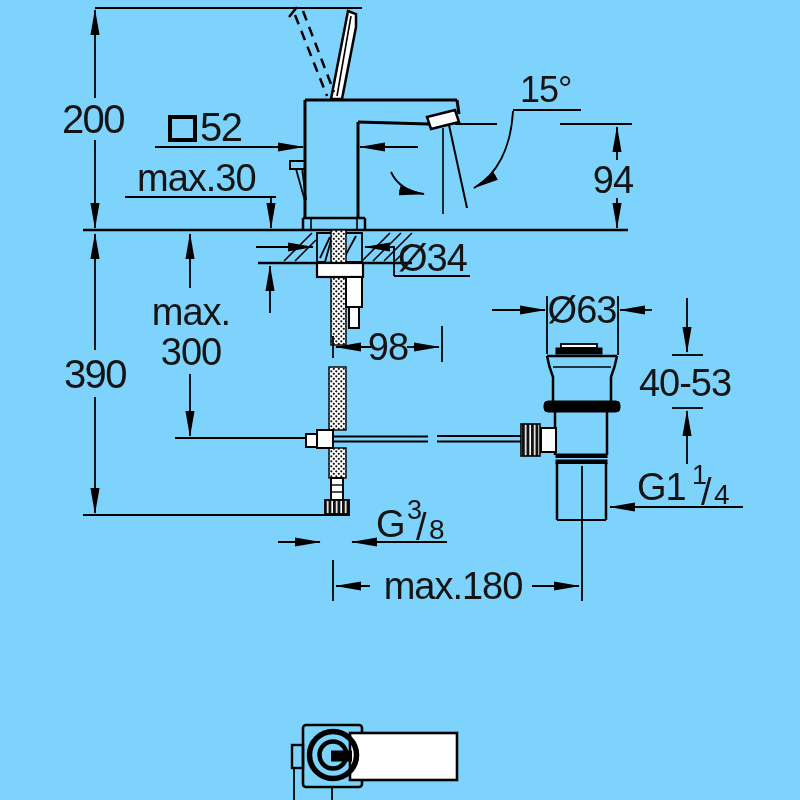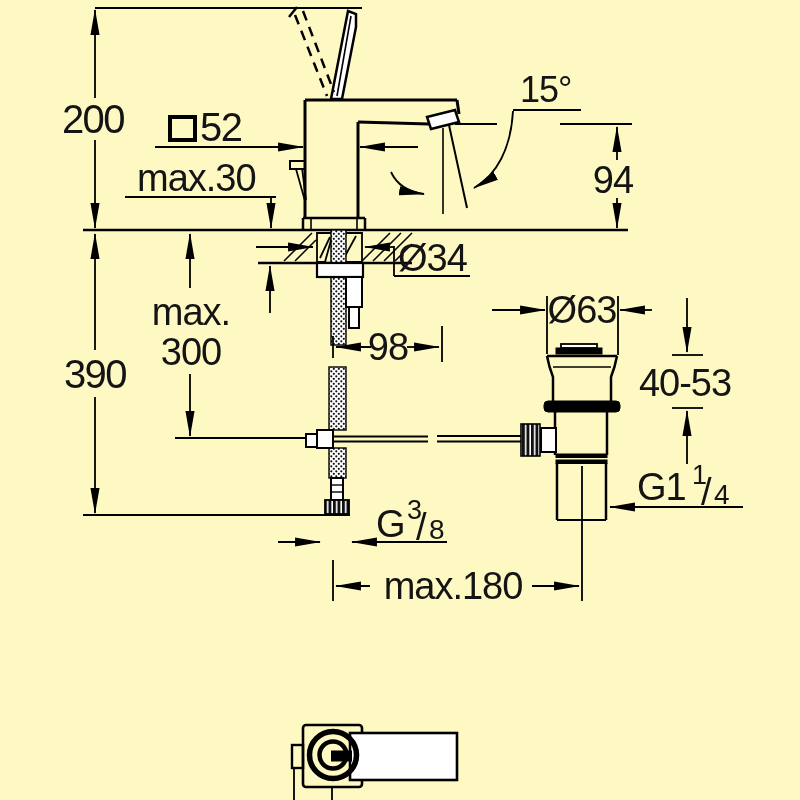--- a/index.html
+++ b/index.html
@@ -1,16 +1,16 @@
 <!DOCTYPE html>
 <html><head>
 <meta charset="utf-8">
 <style>
   html,body{margin:0;padding:0;background:#fff;}
-  #stage{position:relative;width:800px;height:800px;background:#fef9c3;overflow:hidden;}
+  #stage{position:relative;width:800px;height:800px;background:#7dd3fc;overflow:hidden;}
   .t{font-family:"Liberation Sans",sans-serif;fill:#141414;}
   .s40{font-size:40px;letter-spacing:-1.5px;}
   .s38{font-size:38px;letter-spacing:-1px;}
   .s36{font-size:36px;letter-spacing:-1px;}
   .s28{font-size:28px;}
   .s27{font-size:27px;}
   line,path,rect,circle,polygon,polyline{vector-effect:none;}
 </style>
 </head>
 <body>

